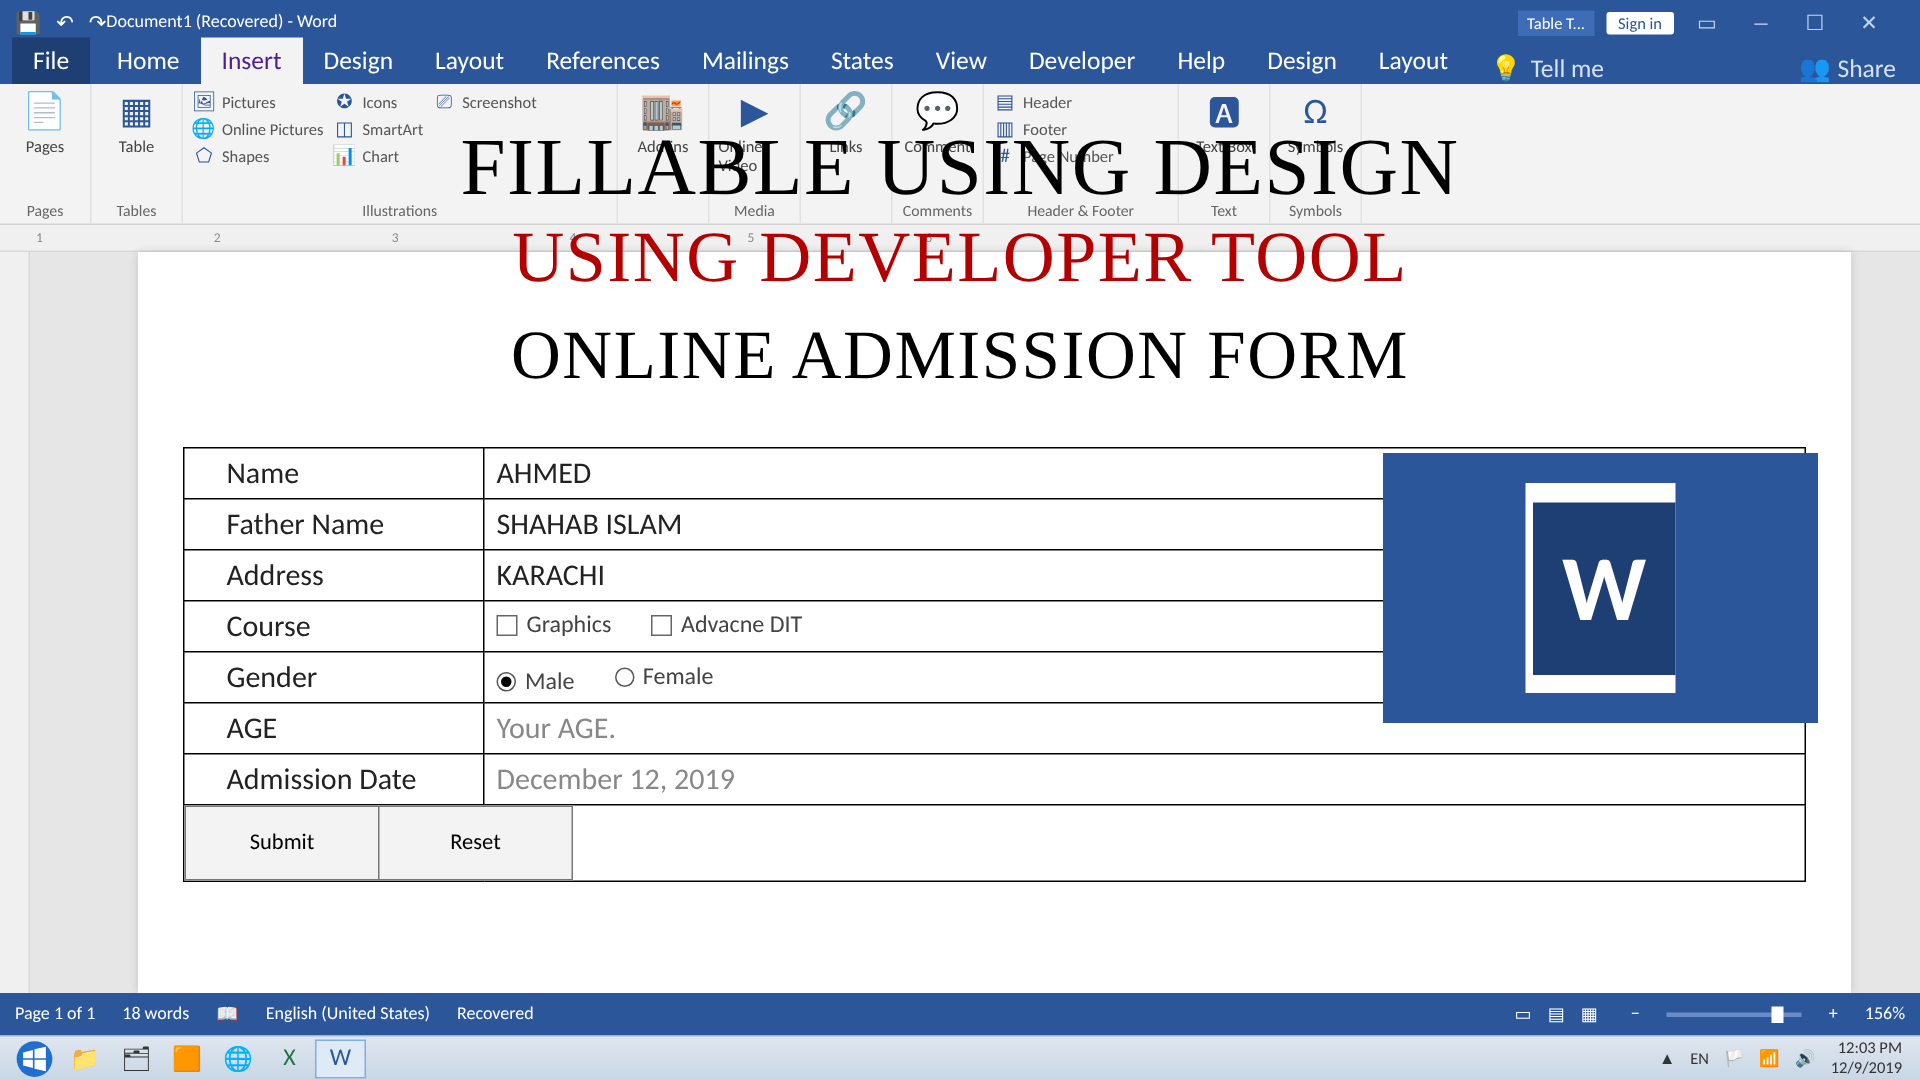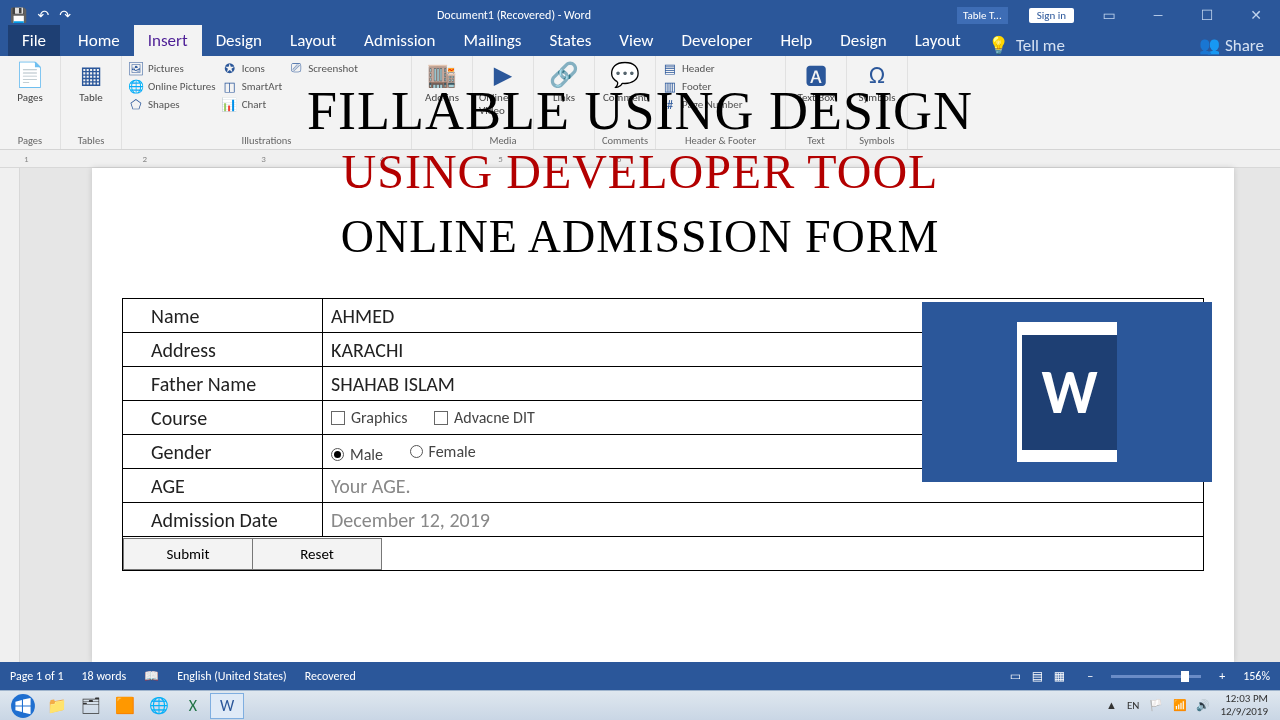--- a/index.html
+++ b/index.html
@@ -2,22 +2,22 @@
 <html><head>
 <meta charset="utf-8">
 <style>
 * { margin: 0; padding: 0; box-sizing: border-box; font-family: "Segoe UI", Calibri, sans-serif; }
 body { width: 1280px; height: 720px; overflow: hidden; background: #e6e6e6; position: relative; }
 
 
 .title-bar { height: 30px; background: #2b579a; display: flex; align-items: center; color: #fff; font-size: 12px; }
 .title-bar .qat { display: flex; gap: 10px; align-items: center; padding-left: 10px; }
 .title-bar .qat span { cursor: pointer; font-size: 14px; }
-.title-bar .title { flex: 1; text-align: center; font-size: 12px; }
-.title-bar .right { display: flex; align-items: center; gap: 21px; padding-right: 10px; }
+.title-bar .title { flex: 1; font-size: 12px; }
+.title-bar .right { display: flex; align-items: center; gap: 8px; padding-right: 20px; }
 .title-bar .sign-in { background: #fff; color: #2b579a; padding: 1px 8px; font-size: 11px; border-radius: 2px; }
 .title-bar .table-tools { background: #3e6db5; padding: 2px 6px; font-size: 11px; }
 .title-bar .win-btn { width: 28px; text-align: center; font-size: 14px; color: #c1d4ee; }
 
 
 .ribbon-tabs { height: 26px; background: #2b579a; display: flex; align-items: flex-end; padding-left: 8px; font-size: 17px; color: #fff; }
 .ribbon-tabs .tab { padding: 5px 14px; cursor: pointer; }
 .ribbon-tabs .tab.file { background: #1e3f73; margin-right: 4px; }
 .ribbon-tabs .tab.active { background: #f3f3f3; color: #4c1d95; }
 .ribbon-tabs .tell-me { margin-left: 14px; display: flex; align-items: center; gap: 6px; color: #d5e1f2; }
@@ -46,21 +46,21 @@
 .ovl1 { top: 80px; font-size: 54px; color: #000; }
 .ovl2 { top: 144px; font-size: 48px; color: #b30000; }
 .ovl3 { top: 210px; font-size: 46px; color: #000000; }
 
 
 .form-table { margin-top: 124px; width: 100%; border-collapse: collapse; font-family: Calibri, sans-serif; font-size: 20px; color: #222; }
 .form-table td { border: 1px solid #000; padding: 2px 8px; height: 34px; vertical-align: middle; }
 .form-table td.lbl { width: 200px; padding-left: 28px; }
 .form-table td.val { }
 .form-table .btn-cell { padding: 0; }
-.form-table .btn-cell button { width: 130px; height: 32px; border: 1px solid #777; background: #f3f3f3; font-size: 15px; cursor: pointer; margin-right: -1px; }
+.form-table .btn-cell button { width: 130px; height: 50px; border: 1px solid #777; background: #f3f3f3; font-size: 15px; cursor: pointer; margin-right: -1px; }
 .form-table .placeholder { color: #888; }
 .checkbox-ctl, .radio-ctl { display: inline-flex; align-items: center; gap: 6px; margin-right: 22px; font-size: 16px; color: #444; }
 .checkbox-ctl .box { width: 14px; height: 14px; border: 1px solid #666; display: inline-block; }
 .radio-ctl .circ { width: 13px; height: 13px; border: 1px solid #555; border-radius: 50%; display: inline-flex; align-items: center; justify-content: center; }
 .radio-ctl .circ.checked::after { content:""; width:7px; height:7px; background:#000; border-radius:50%; }
 
 
 .wlogo { position: absolute; right: 68px; top: 302px; width: 290px; height: 180px; background: #2b579a; display: flex; align-items: center; justify-content: center; }
 .wlogo .book { width: 100px; height: 140px; background: #fff; display: flex; flex-direction: column; gap: 10px; padding: 16px 12px; }
 .wlogo .book div { height: 8px; background: #2b579a; }
@@ -101,21 +101,21 @@
     <span class="win-btn">✕</span>
   </div>
 </div>
 
 <div class="ribbon-tabs">
   <div class="tab file">File</div>
   <div class="tab">Home</div>
   <div class="tab active">Insert</div>
   <div class="tab">Design</div>
   <div class="tab">Layout</div>
-  <div class="tab">Admission</div>
+  <div class="tab">References</div>
   <div class="tab">Mailings</div>
   <div class="tab">States</div>
   <div class="tab">View</div>
   <div class="tab">Developer</div>
   <div class="tab">Help</div>
   <div class="tab">Design</div>
   <div class="tab">Layout</div>
   <div class="tell-me">
       <span>💡</span>
       <span>Tell me</span>
@@ -281,26 +281,26 @@
   <div class="ruler-v"></div>
   <div class="page">
 
     <table class="form-table">
       <tbody>
           <tr>
             <td class="lbl">Name</td>
             <td class="val">AHMED</td>
           </tr>
       <tr>
+            <td class="lbl">Father Name</td>
+            <td class="val">SHAHAB ISLAM</td>
+          </tr>
+      <tr>
             <td class="lbl">Address</td>
             <td class="val">KARACHI</td>
-          </tr>
-      <tr>
-            <td class="lbl">Father Name</td>
-            <td class="val">SHAHAB ISLAM</td>
           </tr>
       <tr>
             <td class="lbl">Course</td>
             <td class="val">
         <span class="checkbox-ctl">
                 <span class="box"></span>
                 <span>Graphics</span>
               </span>
         <span class="checkbox-ctl">
                 <span class="box"></span>

